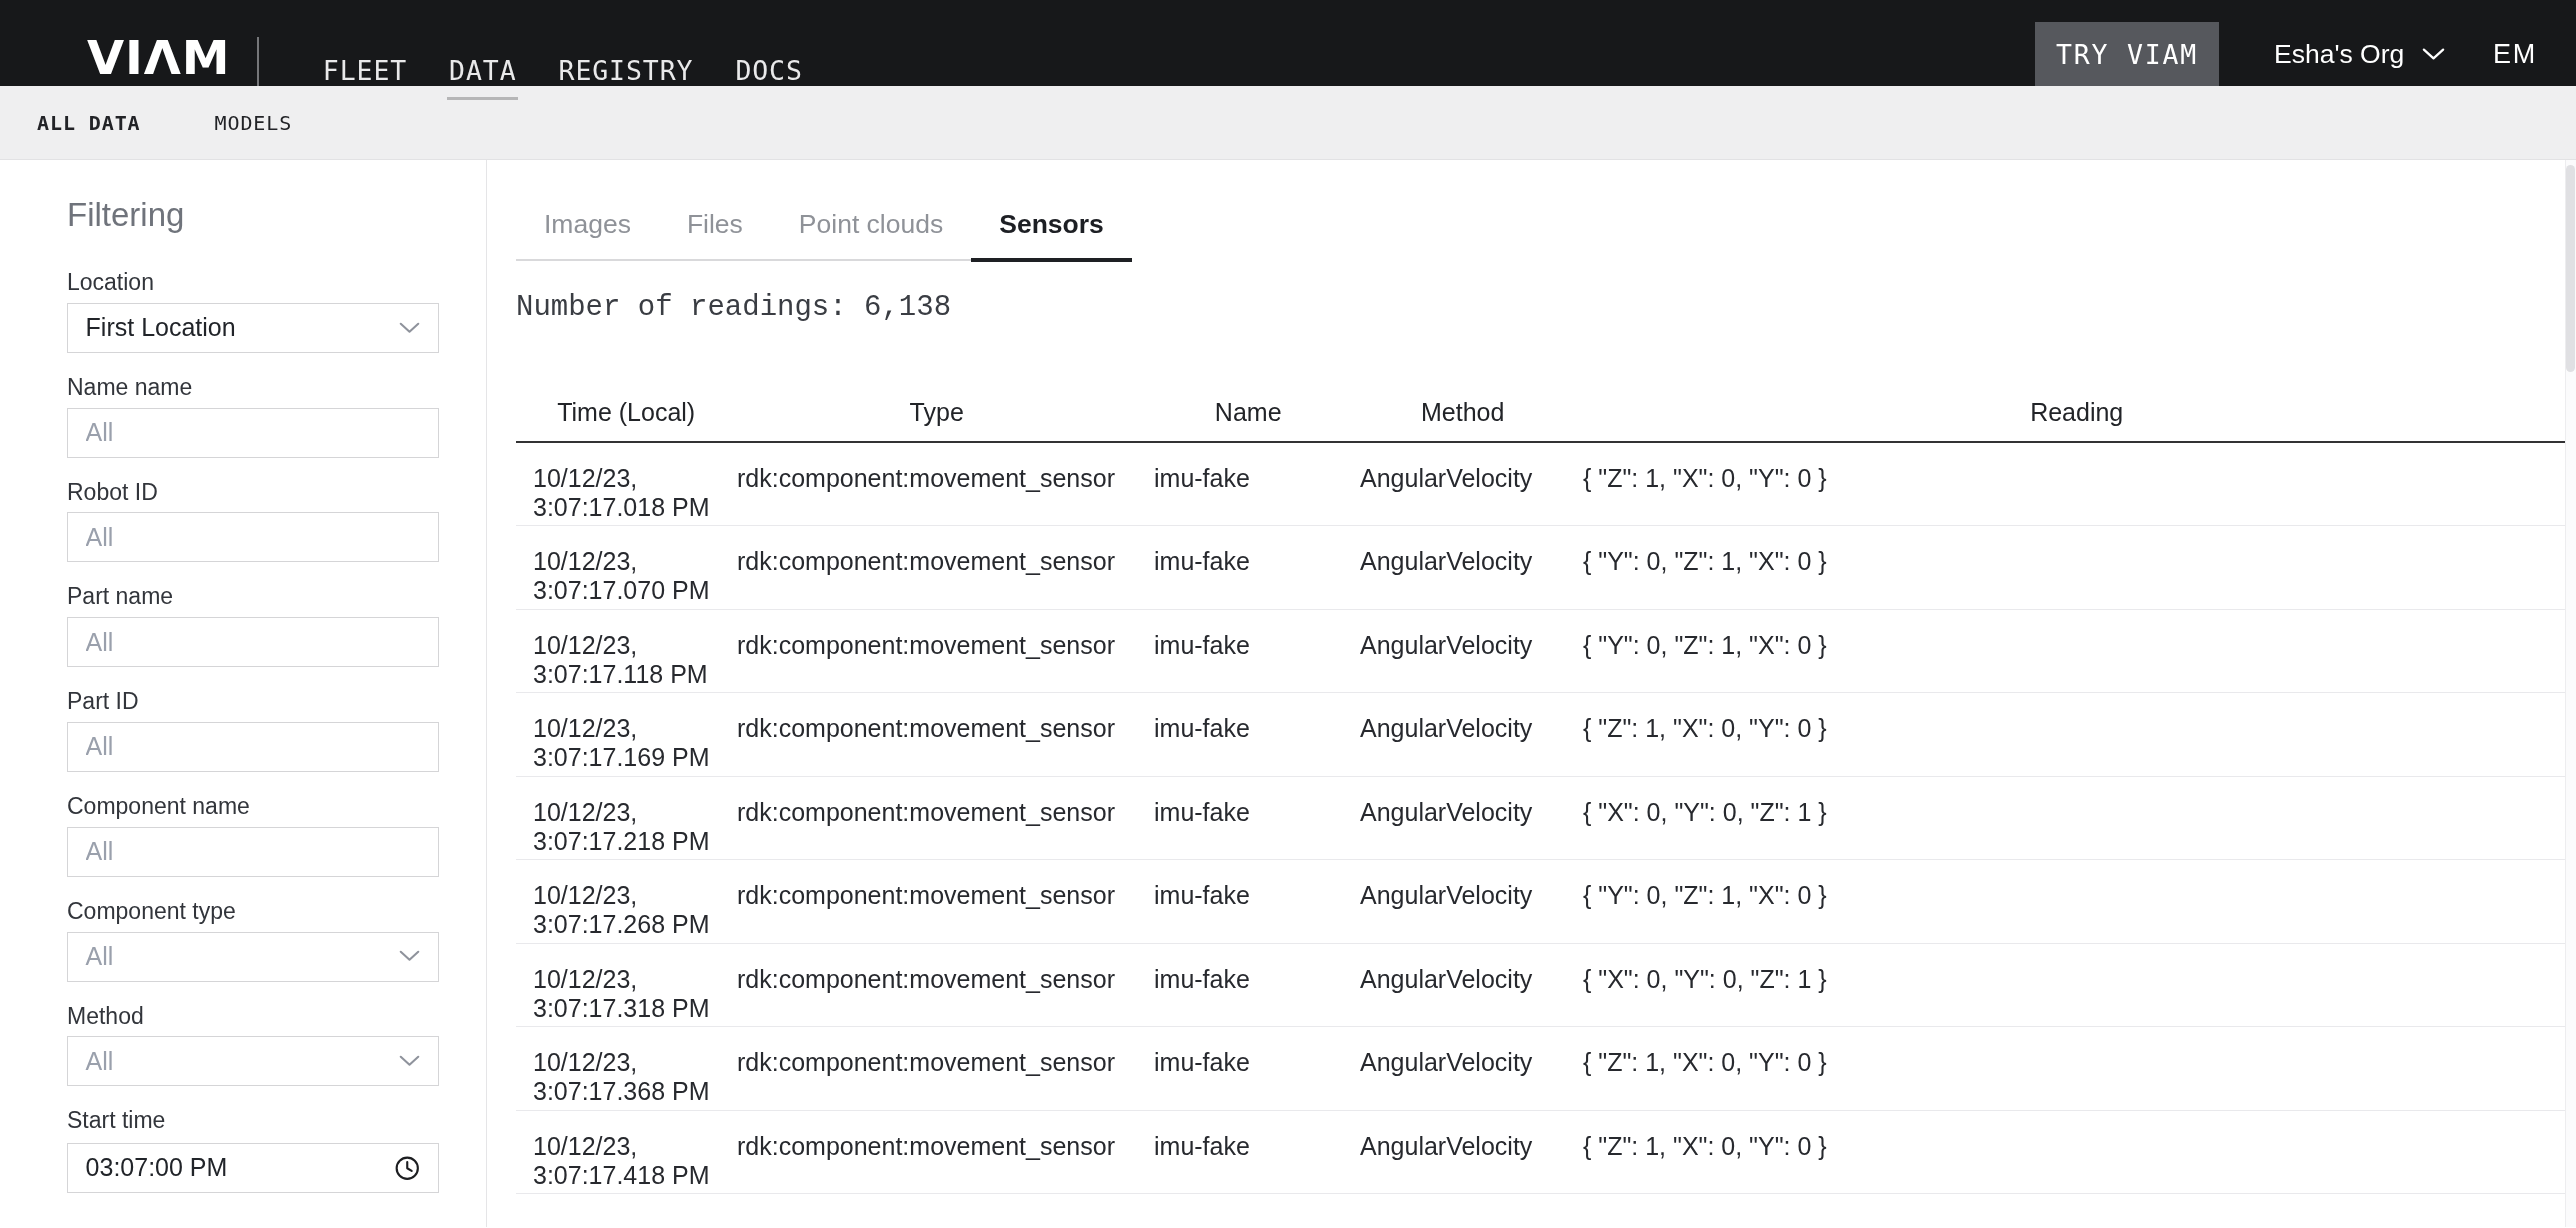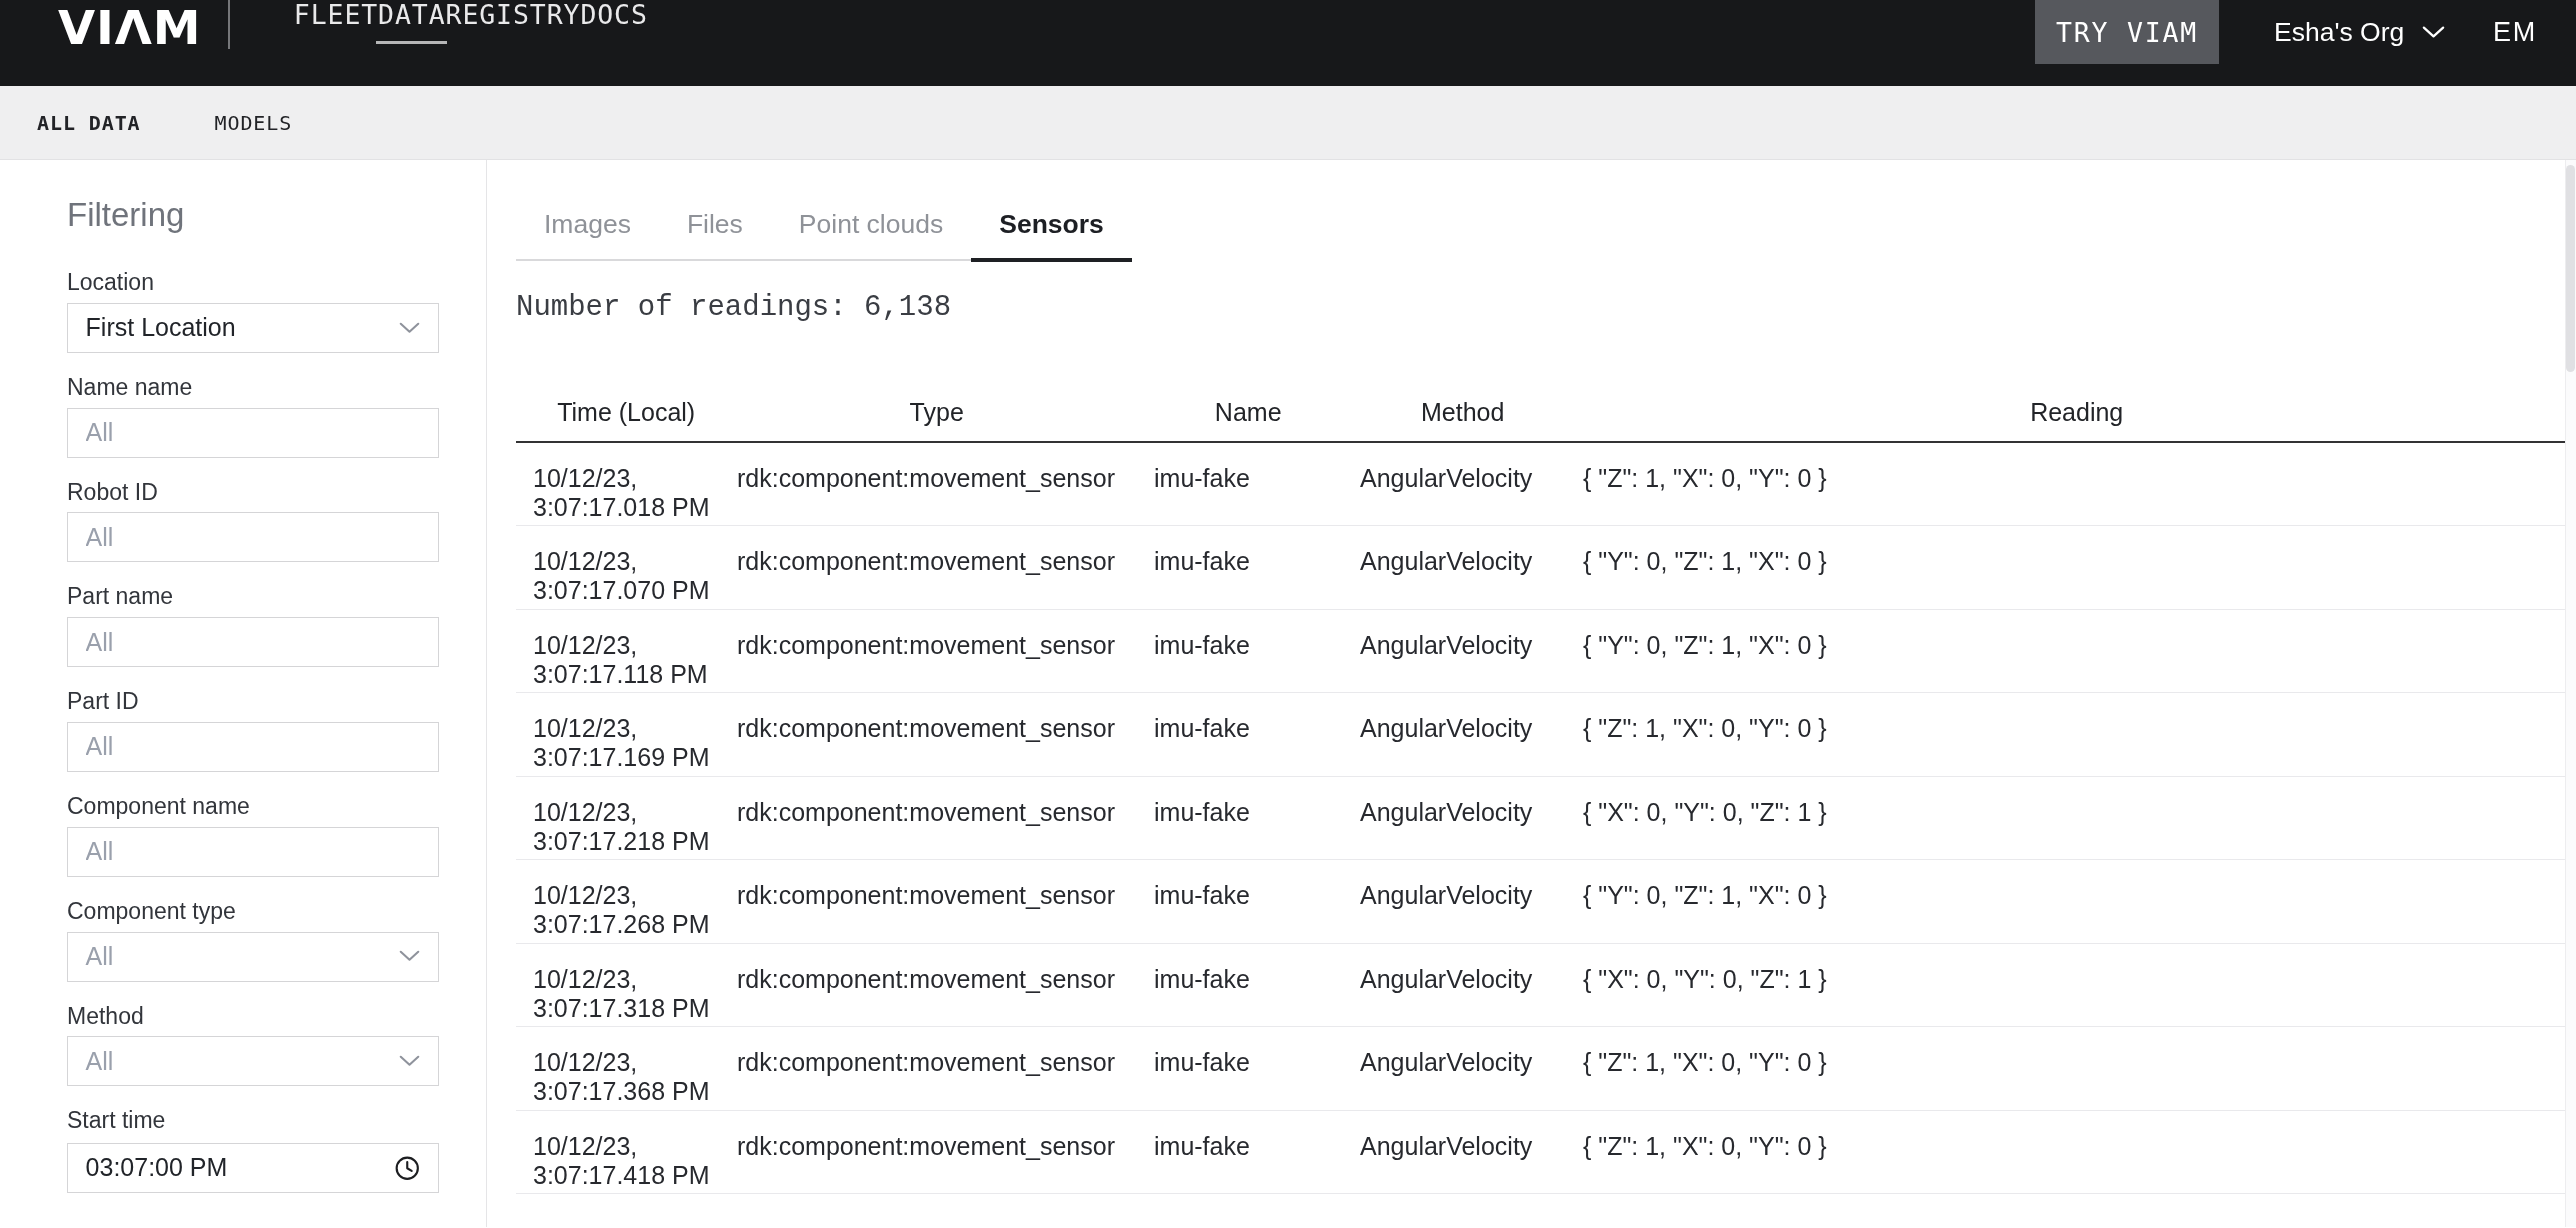--- a/index.html
+++ b/index.html
@@ -1,24 +1,24 @@
 <!DOCTYPE html>
 <html style="font-size:14px"><head>
 <meta charset="utf-8">
 <style>
   * { margin:0; padding:0; box-sizing:border-box; }
   html,body { width:2576px; height:1228px; overflow:hidden; background:#fff;
     font-family:"Liberation Sans","DejaVu Sans",sans-serif; }
 
   
-  .topnav { height:86px; background:#17181a; display:flex; align-items:flex-start; }
+  .topnav { height:86px; background:#17181a; display:flex; align-items:flex-end;padding-left:29px; }
   .logo { margin-left:58px; font-family:"DejaVu Sans",sans-serif; font-weight:bold;
     font-size:48px; color:#ffffff; letter-spacing:0.9px; transform:scaleY(0.96); }
   .nav-divider { width:1.8px; height:49px; background:#76777a; margin-left:26.5px; }
-  .nav-links { display:flex; margin-left:64px; }
+  .nav-links { display:flex; gap:42px; margin-left:64px; }
   .nav-link { font-family:"DejaVu Sans Mono","Liberation Mono",monospace; font-size:26.5px;
     letter-spacing:0.9px; color:#e9e9ea; position:relative; cursor:pointer; line-height:30px; }
   .nav-link.active::after { content:""; position:absolute; left:-1.8px; right:-1.8px; bottom:-14px;
     height:2.6px; background:#b6b6b7; }
   .nav-right { margin-left:auto; display:flex; align-items:center; }
   .try-btn { background:#56585d; color:#fff; font-family:"DejaVu Sans Mono","Liberation Mono",monospace;
     font-size:26.5px; letter-spacing:1.8px; height:64px; padding:0 21px; display:flex; align-items:center;
     cursor:pointer; border:none; }
   .org { display:flex; align-items:center; margin-left:55px; cursor:pointer; }
   .org-name { color:#fff; font-size:26.5px; }

